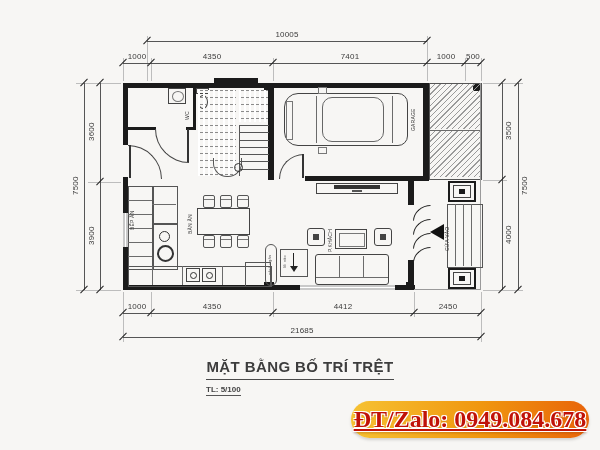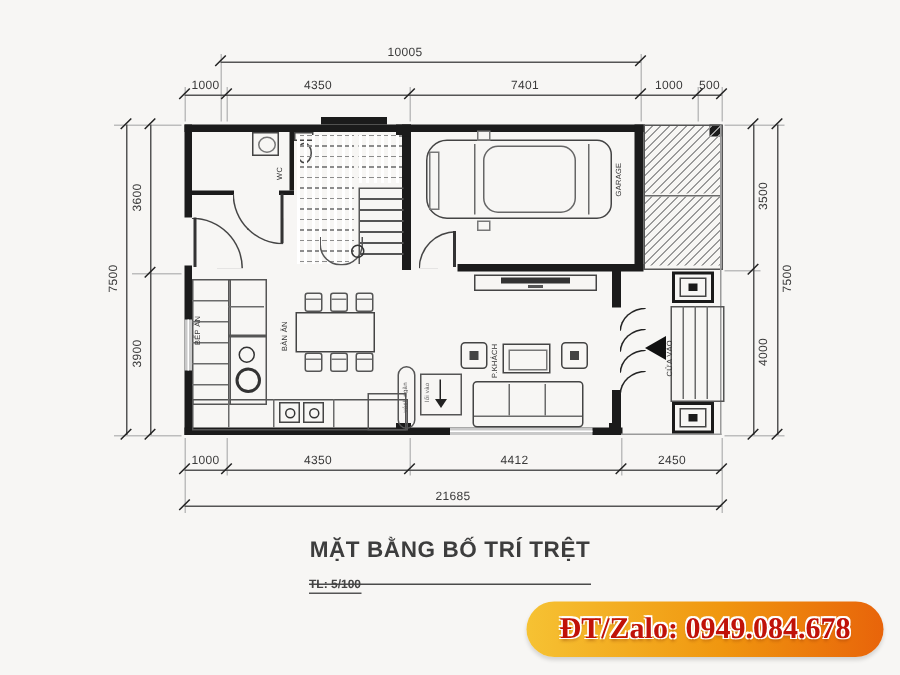--- a/index.html
+++ b/index.html
@@ -39,27 +39,27 @@
   
   .pcol{position:absolute;width:28px;height:21px;border:2px solid #1a1a1a;box-sizing:border-box;display:flex;align-items:center;justify-content:center;}
   .pcol .m{width:16px;height:11px;border:1px solid #444;display:flex;align-items:center;justify-content:center;}
   .pcol .c{width:6px;height:5px;background:#1a1a1a;}
   
   .furn{position:absolute;border:1.2px solid #444;box-sizing:border-box;}
   .chair{position:absolute;width:12px;height:13px;border:1px solid #555;border-radius:2px;box-sizing:border-box;}
   .chair i{display:block;border-top:1px solid #777;margin-top:3px;}
   
   #title-wrap{position:absolute;left:0;right:0;top:358px;text-align:center;}
-  #title-text{display:inline-block;font-size:15px;font-weight:bold;color:#3d3d3d;letter-spacing:.4px;border-bottom:1.6px solid #4a4a4a;padding-bottom:14px;}
+  #title-text{display:inline-block;font-size:15px;font-weight:bold;color:#3d3d3d;letter-spacing:.4px;border-bottom:1.6px solid #4a4a4a;padding-bottom:4px;}
   #scale-text{position:absolute;left:206px;top:385px;font-size:8px;font-weight:bold;color:#444;border-bottom:1px solid #555;padding-bottom:1px;}
   #banner{position:absolute;left:351px;top:401px;width:238px;height:37px;border-radius:19px;
      background:linear-gradient(90deg,#f6c233 0%,#f0960f 55%,#e8640a 100%);
      display:flex;align-items:center;justify-content:center;box-shadow:0 2px 3px rgba(0,0,0,.15);}
-  #banner span{font-family:"Liberation Serif",serif;font-weight:bold;font-size:20px;color:#c01208;
-     text-shadow:-1px -1px 0 #fff,1px -1px 0 #fff,-1px 1px 0 #fff,1px 1px 0 #fff,0 2px 2px rgba(120,40,0,.35);}
+  #banner span{font-family:"Liberation Serif",serif;font-weight:bold;font-size:24px;color:#c01208;
+     text-shadow:-1px -1px 0 #fff,1px -1px 0 #fff,-1px 1px 0 #fff,1px 1px 0 #fff,0 2px 2px rgba(120,40,0,.35);text-decoration:underline;}
 </style>
 </head>
 <body>
 
 <div id="stage">
 <div id="plan">
 
   <div class="w" style="left:123px;top:83px;width:307px;height:5px;"></div>
   <div class="w" style="left:123px;top:83px;width:5px;height:62px;"></div>
   <div class="w" style="left:123px;top:177px;width:5px;height:113px;"></div>
@@ -205,21 +205,21 @@
   <div class="furn" style="left:315px;top:254px;width:74px;height:31px;border-radius:3px;"></div>
   <div class="ln" style="left:339px;top:256px;width:1px;height:21px;"></div>
   <div class="ln" style="left:363px;top:256px;width:1px;height:21px;"></div>
   <div class="ln" style="left:316px;top:277px;width:72px;height:1px;"></div>
 
   <div class="ext" style="left:147px;top:36px;width:1px;height:45px;"></div>
   <div class="ext" style="left:427px;top:36px;width:1px;height:45px;"></div>
   <div class="dim" style="left:147px;top:41px;width:280px;height:1px;"></div>
   <div class="tk" style="left:142px;top:40px;"></div>
   <div class="tk" style="left:422px;top:40px;"></div>
-  <div class="dl" style="left:235px;top:31px;width:70px;">10005</div>
+  <div class="dl" style="left:252px;top:31px;width:70px;">10005</div>
 
   <div class="ext" style="left:123px;top:58px;width:1px;height:23px;"></div>
   <div class="ext" style="left:151px;top:58px;width:1px;height:23px;"></div>
   <div class="ext" style="left:273px;top:58px;width:1px;height:23px;"></div>
   <div class="ext" style="left:465px;top:58px;width:1px;height:23px;"></div>
   <div class="ext" style="left:481px;top:58px;width:1px;height:23px;"></div>
   <div class="dim" style="left:123px;top:63px;width:358px;height:1px;"></div>
   <div class="tk" style="left:118px;top:62px;"></div>
   <div class="tk" style="left:146px;top:62px;"></div>
   <div class="tk" style="left:268px;top:62px;"></div>

